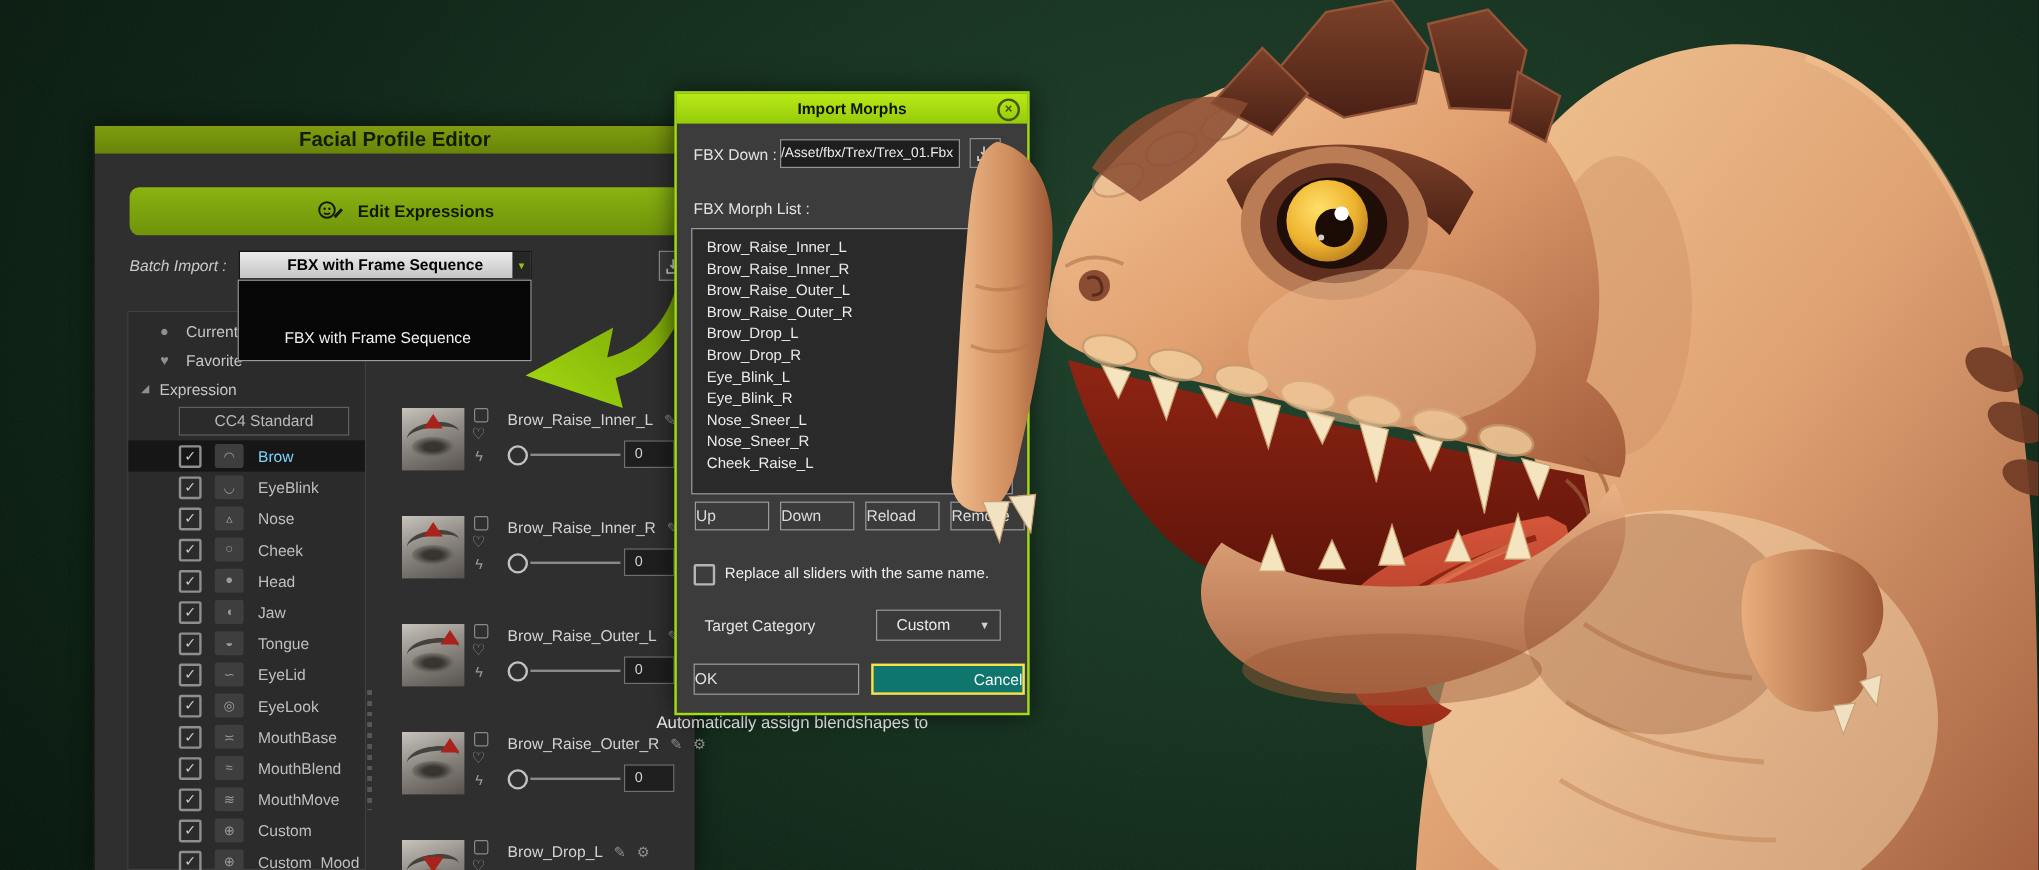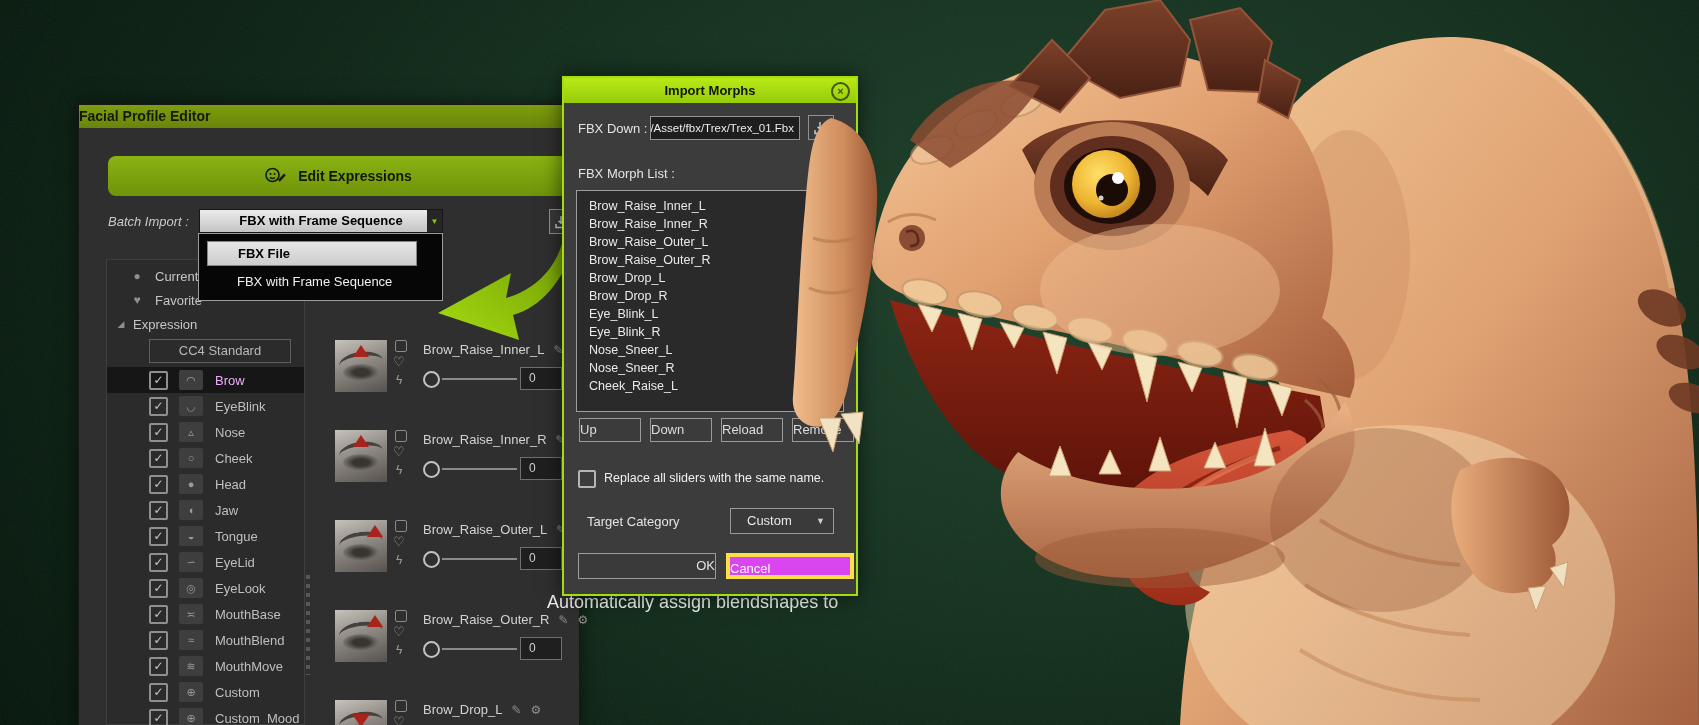--- a/index.html
+++ b/index.html
@@ -3,21 +3,21 @@
 <meta charset="utf-8">
 <style>
   html,body{margin:0;padding:0;background:#07150c;}
   .stage{position:relative;width:1699px;height:725px;overflow:hidden;
     font-family:"Liberation Sans","DejaVu Sans",sans-serif;
     background:radial-gradient(1250px 850px at 62% 38%, #1e402a 0%, #16311f 38%, #0d2214 68%, #07150c 100%);}
   .abs{position:absolute;}
   
   .fpe{left:78px;top:104px;width:500px;height:621px;background:#2f2f2f;border:1px solid #181818;z-index:10;box-shadow:0 0 18px rgba(0,0,0,.55);}
   .fpe-titlebar{left:0;top:0;width:100%;height:23px;background:linear-gradient(#7e9d0e,#68850a);
-    color:#151b02;font-weight:bold;font-size:14px;text-align:left;line-height:23px;}
+    color:#151b02;font-weight:bold;font-size:17px;text-align:center;line-height:23px;}
   .edit-btn{left:29px;top:51px;width:460px;height:40px;border-radius:8px;
     background:linear-gradient(#8ab312,#6f930a);display:flex;align-items:center;justify-content:center;gap:10px;
     color:#111802;font-weight:bold;font-size:14px;text-align:center;}
   .batch-label{left:29px;top:109px;font-size:13px;color:#c9c9c9;font-style:italic;}
   .dd{left:120px;top:104px;width:244px;height:24px;background:linear-gradient(#ececec,#c4c4c4);border:1px solid #161616;box-sizing:border-box;}
   .dd-text{width:100%;text-align:center;line-height:22px;font-size:13px;font-weight:bold;color:#000;}
   .dd-caret{position:absolute;right:0;top:0;width:15px;height:100%;background:#262626;display:flex;align-items:center;justify-content:center;
     color:#8fc40a;font-size:8px;}
   .mini-btn{width:26px;height:25px;background:#3a3a3a;border:1px solid #8f8f8f;box-sizing:border-box;display:flex;align-items:center;justify-content:center;}
   .imp-a{left:470px;top:104px;}
@@ -27,21 +27,21 @@
     border:1px solid #858585;box-sizing:border-box;color:#000;font-weight:bold;font-size:13px;line-height:23px;padding-left:30px;}
   .menu-item2{position:absolute;left:8px;top:38px;width:228px;height:20px;color:#f0f0f0;font-size:13px;line-height:20px;padding-left:30px;}
   
   .tree{left:106px;top:259px;width:199px;height:466px;background:#2b2b2b;border:1px solid #3f3f3f;box-sizing:border-box;z-index:11;padding-top:4px;}
   .trow{height:24px;display:flex;align-items:center;color:#c6c6c6;font-size:13px;}
   .tico{color:#8f8f8f;font-size:12px;width:20px;text-align:center;}
   .cc4{margin:3px 0 4px 42px;width:142px;height:24px;border:1px solid #5f5f5f;box-sizing:border-box;
     color:#b8b8b8;font-size:13px;text-align:center;line-height:22px;}
   .crow{height:26px;display:flex;align-items:center;padding-left:42px;}
   .crow.selected{background:#161616;}
-  .crow.selected .clabel{color:#f0abfc;}
+  .crow.selected .clabel{color:#7dd3fc;}
   .cb{width:15px;height:15px;border:2px solid #8f8f8f;border-radius:2px;color:#cacaca;font-size:12px;line-height:14px;text-align:center;flex:none;}
   .tile{width:24px;height:20px;background:#3e3e3e;border-radius:2px;margin-left:11px;color:#9b9b9b;font-size:11px;
     display:flex;align-items:center;justify-content:center;flex:none;}
   .clabel{margin-left:12px;color:#bfbfbf;font-size:13px;white-space:nowrap;}
   .dots{left:306px;top:575px;width:4px;height:100px;background:repeating-linear-gradient(#575757 0 4px, transparent 4px 9px);z-index:11;}
   
   .srow{position:absolute;left:335px;width:232px;height:86px;z-index:11;}
   .srow0{top:340px}.srow1{top:430px}.srow2{top:520px}.srow3{top:610px}.srow4{top:700px}
   .thumb{position:absolute;left:0;top:0;width:52px;height:52px;background:linear-gradient(160deg,#c7c2ba,#8f8a84 45%,#57524d);overflow:hidden;}
   .thumb .brow-arc{position:absolute;left:4px;top:12px;width:44px;height:18px;border-radius:50%;
@@ -78,25 +78,25 @@
     padding:6px 0 0 12px;overflow:hidden;}
   .mitem{font-size:12.5px;line-height:18px;color:#eaeaea;white-space:nowrap;}
   .dbtn{position:absolute;top:340px;width:62px;height:24px;background:#3b3b3b;border:1px solid #9a9a9a;box-sizing:border-box;
     color:#dcdcdc;font-size:13px;text-align:left;line-height:22px;}
   .chkrow-box{position:absolute;left:14px;top:392px;width:14px;height:14px;border:2px solid #b5b5b5;border-radius:2px;}
   .chkrow-lbl{position:absolute;left:40px;top:393px;font-size:12.5px;color:#f0f0f0;white-space:nowrap;}
   .tsel{position:absolute;left:166px;top:430px;width:104px;height:26px;background:#3a3a3a;border:1px solid #9a9a9a;box-sizing:border-box;
     color:#e8e8e8;font-size:13px;line-height:24px;padding-left:16px;}
   .tsel .car{position:absolute;right:8px;top:0;line-height:24px;font-size:9px;color:#d0d0d0;}
   .okbtn{position:absolute;left:14px;top:475px;width:138px;height:26px;background:#3a3a3a;border:1px solid #9c9c9c;box-sizing:border-box;
-    color:#e2e2e2;font-size:13px;text-align:right;line-height:24px;}
-  .cancelbtn{position:absolute;left:162px;top:475px;width:128px;height:26px;background:#d946ef;border:4px solid #fde047;box-sizing:border-box;
-    color:#f7f7f7;font-size:13px;text-align:left;line-height:24px;}
-  
-  .caption{left:547px;top:590px;z-index:25;color:#f1f1f1;font-size:18px;line-height:24px;}
+    color:#e2e2e2;font-size:13px;text-align:left;line-height:24px;}
+  .cancelbtn{position:absolute;left:162px;top:475px;width:128px;height:26px;background:#0f766e;border:2px solid #fde047;box-sizing:border-box;
+    color:#f7f7f7;font-size:13px;text-align:right;line-height:24px;}
+  
+  .caption{left:547px;top:590px;z-index:25;color:#f1f1f1;font-size:14px;line-height:24px;}
   
   .trex{left:760px;top:0;z-index:6;}
   .trex-arm{left:775px;top:118px;z-index:40;}
   .noise{left:0;top:0;z-index:2;opacity:.5;pointer-events:none;}
 </style>
 </head>
 <body>
 
 <div class="stage">
 
@@ -277,21 +277,20 @@
     <div class="abs mini-btn imp-a">
       <svg width="16" height="16" viewBox="0 0 16 16">
         <path d="M2,10 L2,13.5 L13,13.5" fill="none" stroke="#cfcfcf" stroke-width="1.4"></path>
         <path d="M7,2 L7,9 M4.6,6.8 L7,9.3 L9.4,6.8" fill="none" stroke="#cfcfcf" stroke-width="1.4"></path>
         <path d="M11,4 h4 M13,2 v4" stroke="#cfcfcf" stroke-width="1.4"></path>
       </svg>
     </div>
   </div>
 
   <div class="abs menu">
-    <div class="menu-item1">FBX File</div>
     <div class="menu-item2">FBX with Frame Sequence</div>
   </div>
 
   <div class="abs tree">
     <div class="trow" style="padding-left:20px">
       <span class="tico">●</span>
       <span style="margin-left:8px">Current</span>
     </div>
     <div class="trow" style="padding-left:20px">
       <span class="tico">♥</span>

